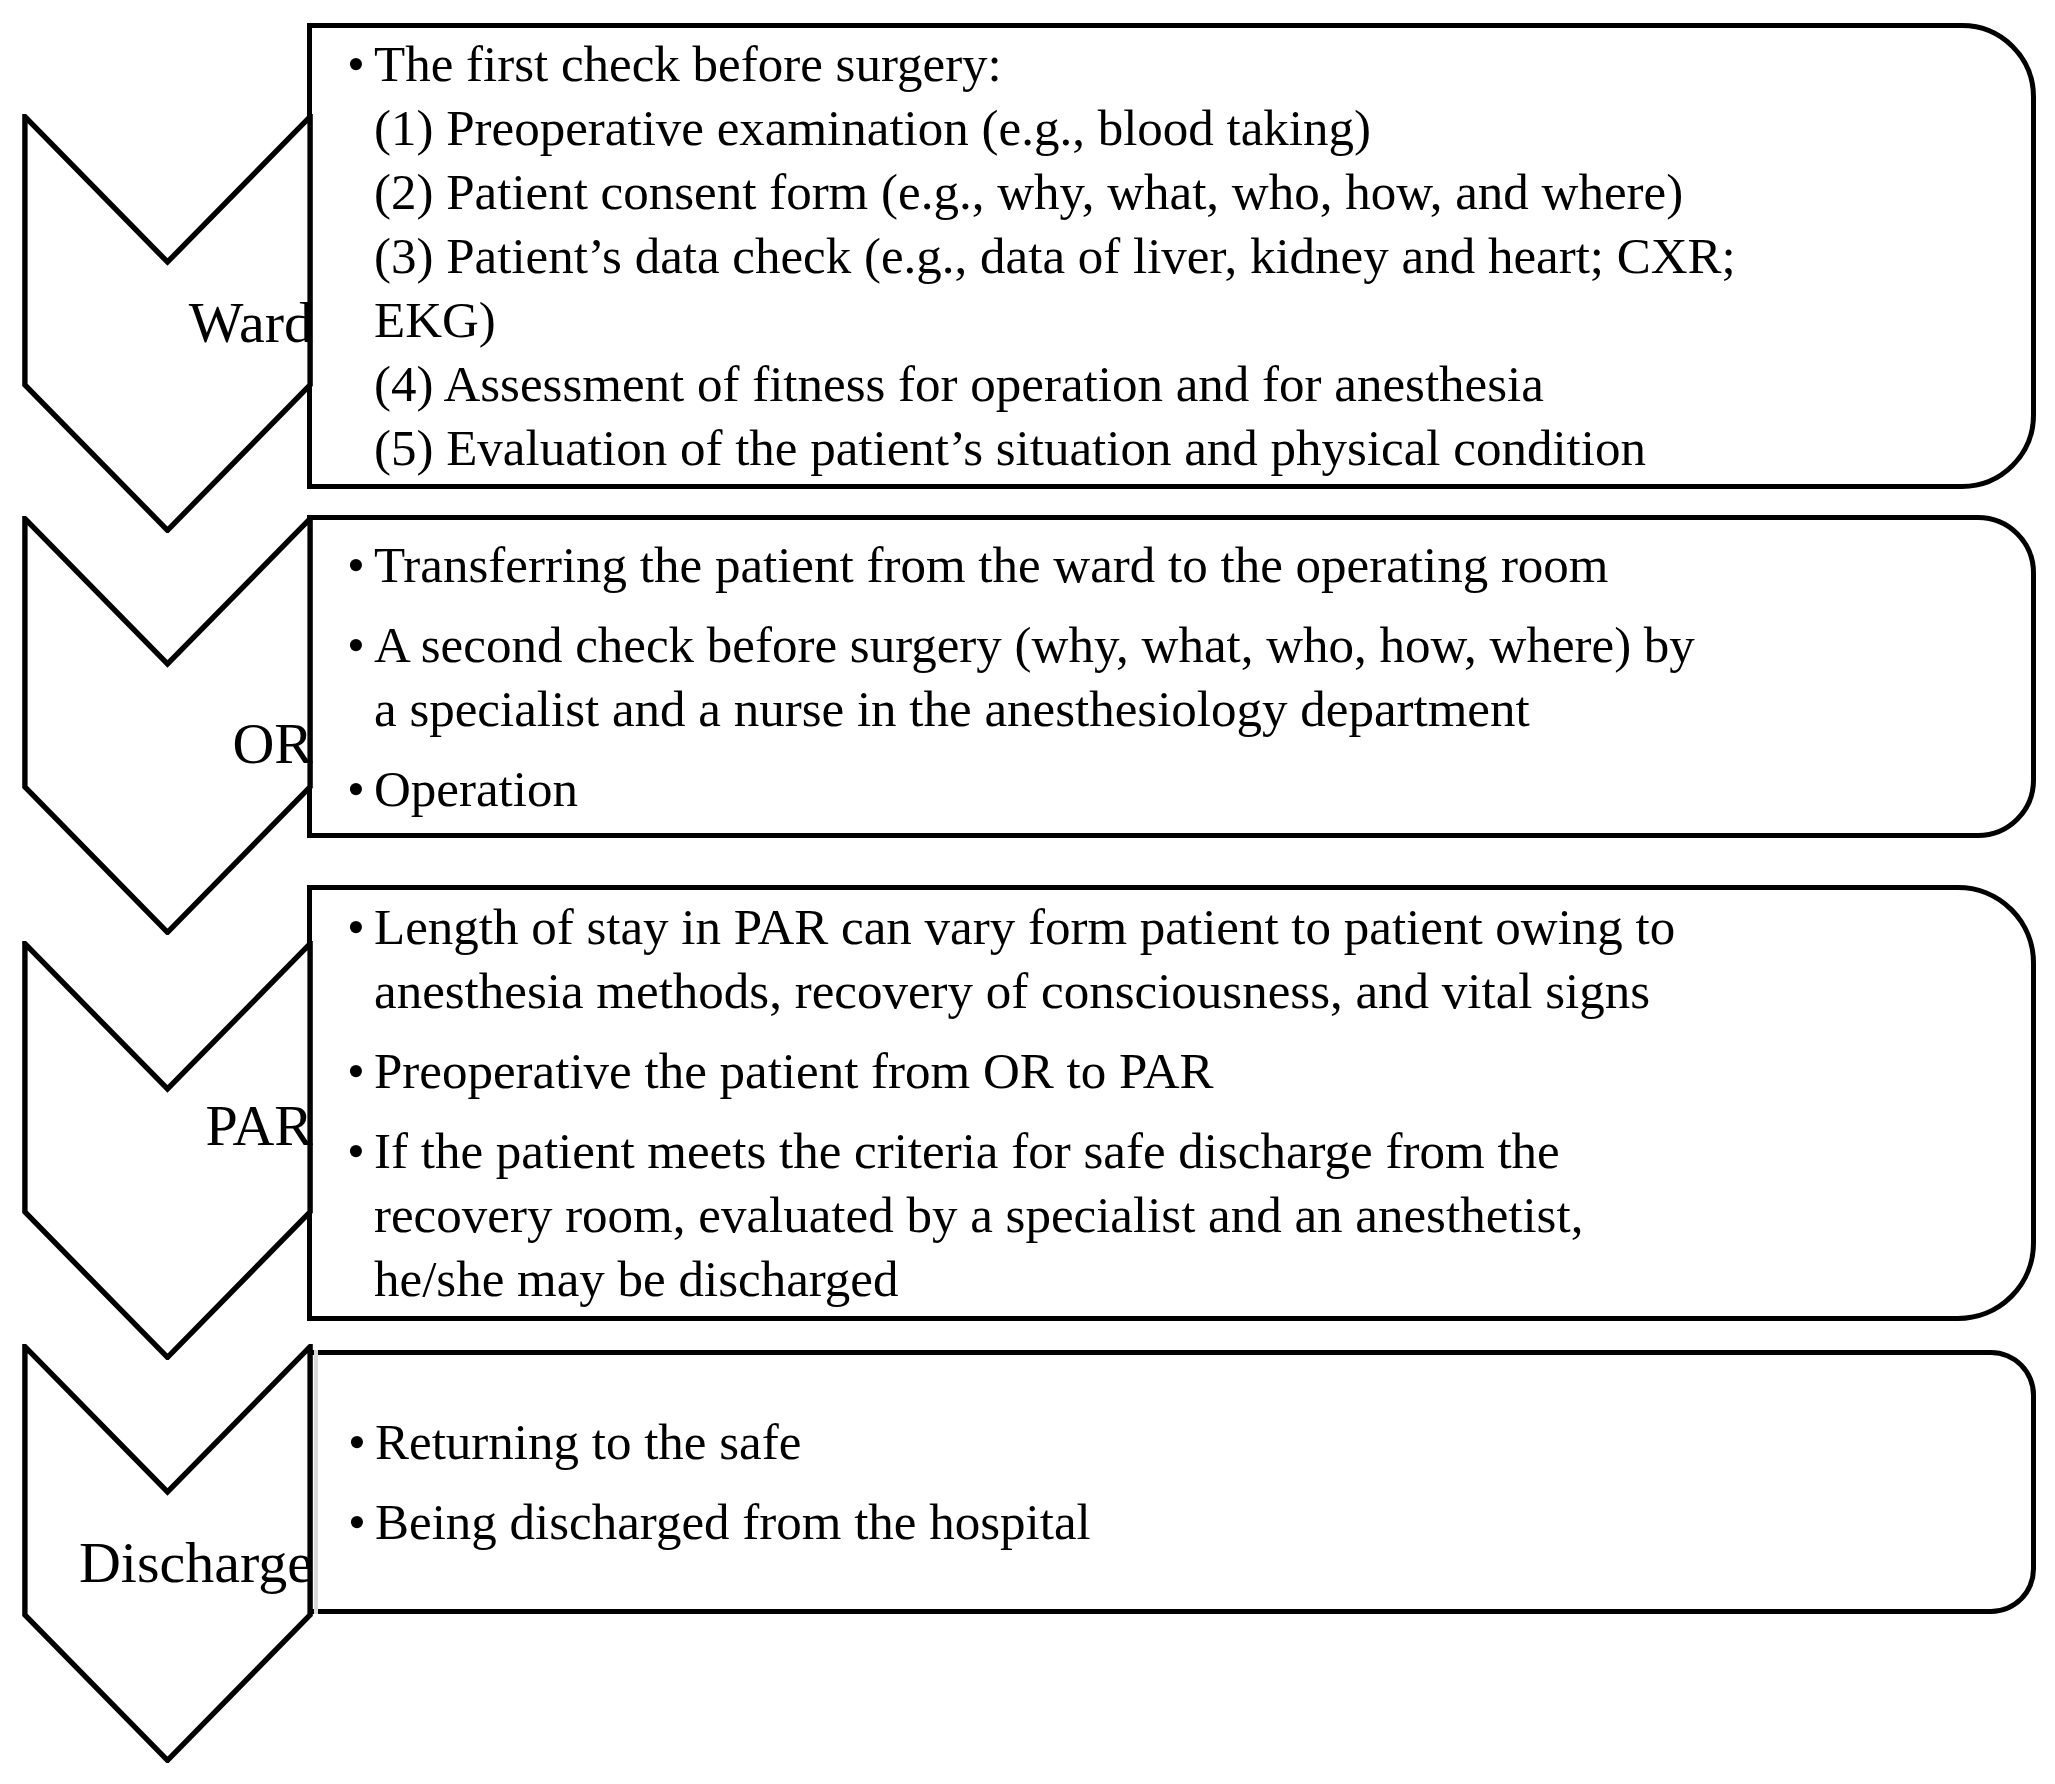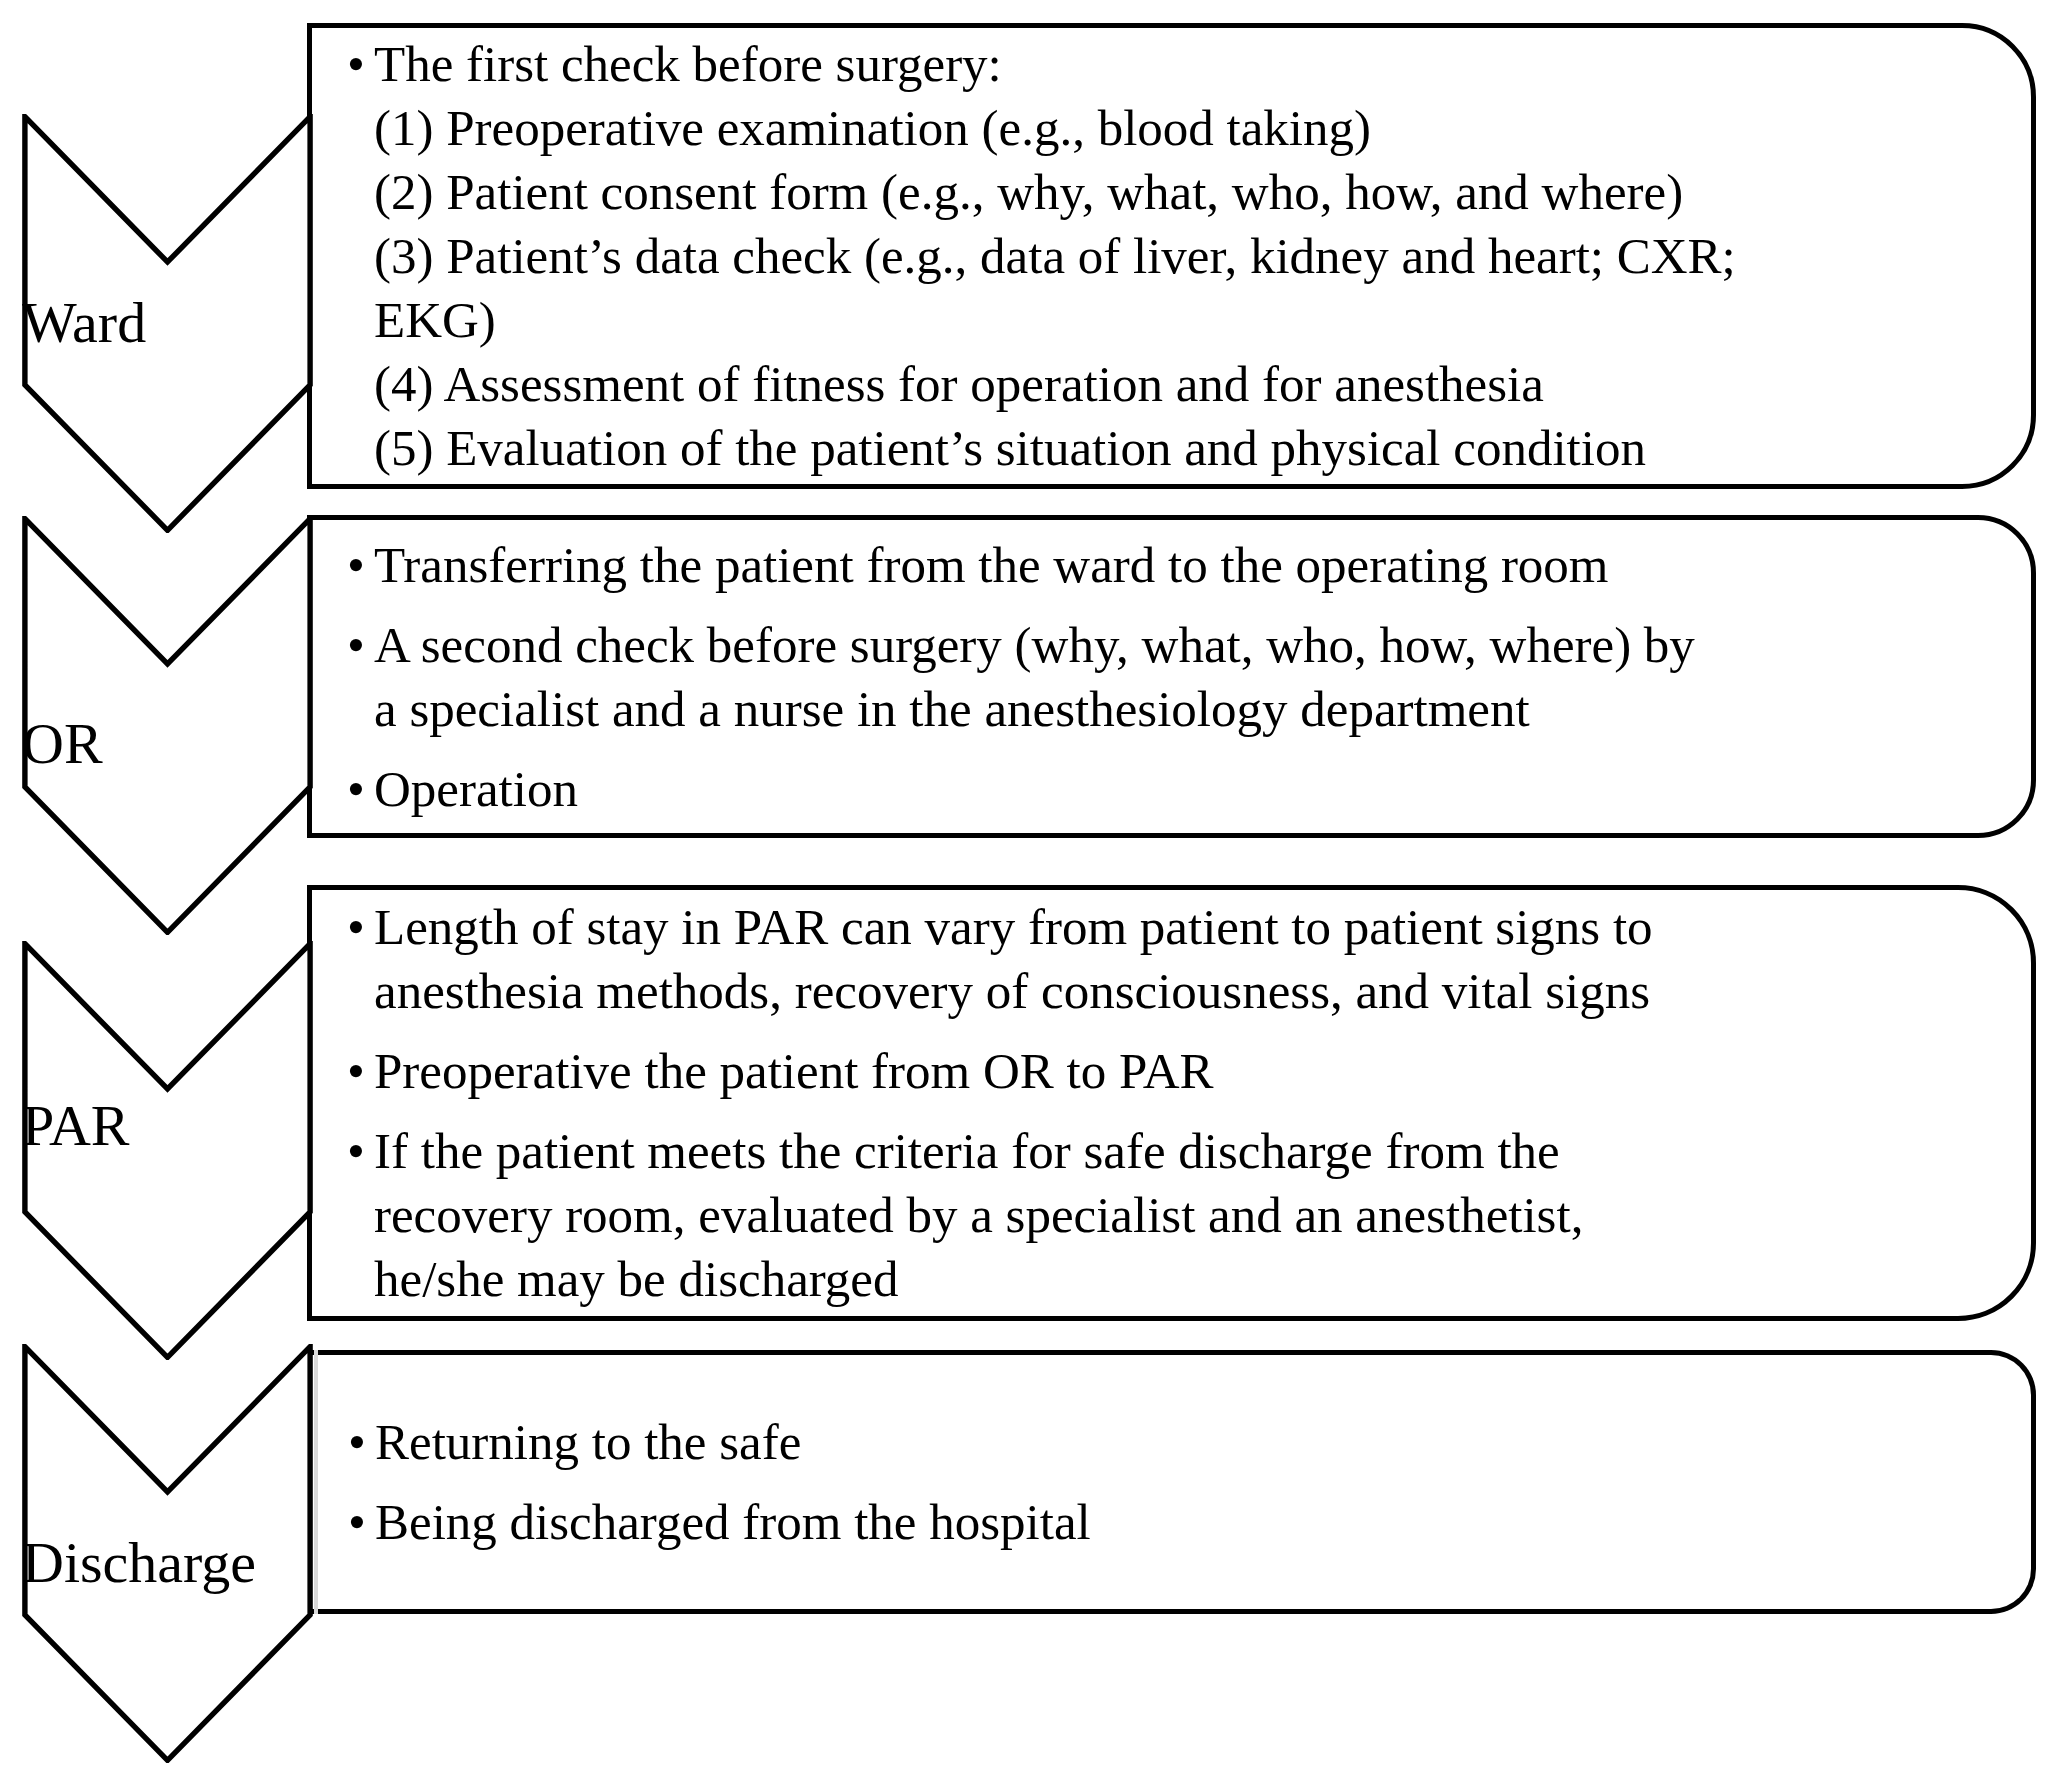--- a/index.html
+++ b/index.html
@@ -15,21 +15,21 @@
   .chevron{
     position:absolute;
     left:22px;
     width:291px;
     height:419px;
   }
   .chevron-label{
     position:absolute;
     left:22px;
     width:291px;
-    text-align:left;
+    text-align:right;
     font-size:58px;
     line-height:64px;
     white-space:nowrap;
     color:#000000;
   }
   .stage-box{
     position:absolute;
     left:307px;
     width:1729px;
     box-sizing:border-box;
@@ -116,21 +116,21 @@
         <div class="item-lines"><span>A second check before surgery (why, what, who, how, where) by</span><br><span>a specialist and a nurse in the anesthesiology department</span></div>
       </div>
       <div class="item">
         <span class="bullet">•</span>
         <div class="item-lines"><span>Operation</span></div>
       </div>
     </div>
   <div class="stage-box" id="box-2">
       <div class="item">
         <span class="bullet">•</span>
-        <div class="item-lines"><span>Length of stay in PAR can vary from patient to patient signs to</span><br><span>anesthesia methods, recovery of consciousness, and vital signs</span></div>
+        <div class="item-lines"><span>Length of stay in PAR can vary form patient to patient owing to</span><br><span>anesthesia methods, recovery of consciousness, and vital signs</span></div>
       </div>
       <div class="item">
         <span class="bullet">•</span>
         <div class="item-lines"><span>Preoperative the patient from OR to PAR</span></div>
       </div>
       <div class="item">
         <span class="bullet">•</span>
         <div class="item-lines"><span>If the patient meets the criteria for safe discharge from the</span><br><span>recovery room, evaluated by a specialist and an anesthetist,</span><br><span>he/she may be discharged</span></div>
       </div>
     </div>

